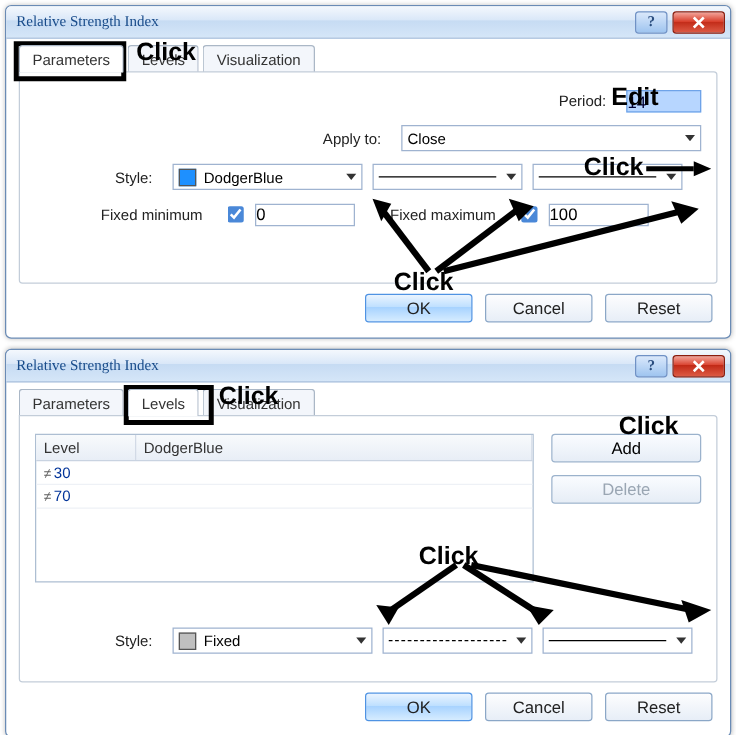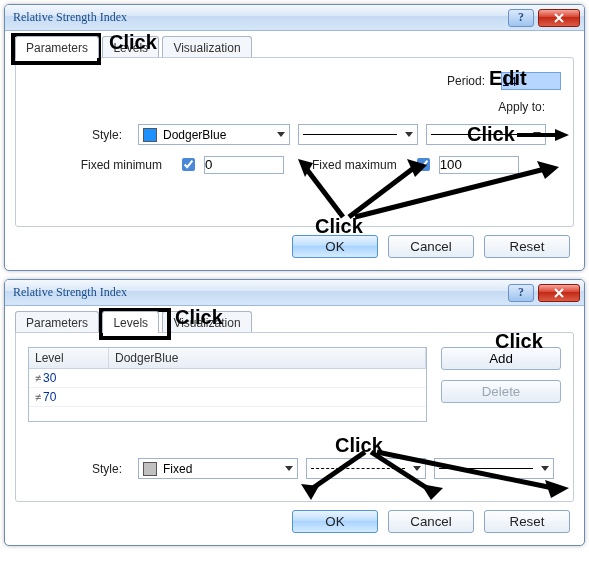--- a/index.html
+++ b/index.html
@@ -83,21 +83,21 @@
   .btn.primary {
     border: 1px solid #4f93e3;
     background: linear-gradient(to bottom,#eaf4ff,#bfe0ff 45%,#a6d2ff 46%,#d6ecff);
   }
   .hi-box { position: absolute; border: 4px solid #000; pointer-events: none; }
   .anno { position: absolute; font-weight: bold; font-size: 20px; color:#000; pointer-events:none; }
   .arrow { position:absolute; pointer-events:none; }
 
   
   .listbox {
-    border:1px solid #adbed2; height:75px; background:#fff;
+    border:1px solid #adbed2; height:119px; background:#fff;
     display:flex; flex-direction:column;
   }
   .listhdr { display:flex; background: linear-gradient(#f8fafc,#e8eef6); border-bottom:1px solid #c9d3e1; }
   .listhdr div { padding:3px 6px; border-right:1px solid #d2dae6; color:#333; }
   .listrow { display:flex; border-bottom:1px solid #eef1f6; color:#003399; }
   .listrow div { padding:2px 6px; }
   .col-level { width:80px; }
   .col-desc { flex:1; }
   .lvl-icon { display:inline-block; margin-right:4px; color:#606060; font-size:11px; letter-spacing:-2px; }
   .sidebtn { width:120px; height:23px; border:1px solid #9bb2cc; border-radius:3px;
@@ -128,20 +128,24 @@
     </div>
     <div class="panel" style="min-height:170px;">
 
       <div class="row" style="justify-content:flex-end;">
         <span class="lbl">Period:</span>
         <input class="tinput sel-period" value="14" style="">
       </div>
 
       <div class="row" style="justify-content:flex-end;">
         <span class="lbl">Apply to:</span>
+        <div class="combo" style="width:240px;">
+          <span>Close</span>
+          <span class="caret"></span>
+        </div>
       </div>
 
       <div class="row">
         <span class="lbl" style="width:110px;">Style:</span>
         <div class="combo" style="width:152px;">
           <span class="swatch" style="background:#1E90FF;"></span>
           <span>DodgerBlue</span>
           <span class="caret"></span>
         </div>
         <div style="width:8px;"></div>

